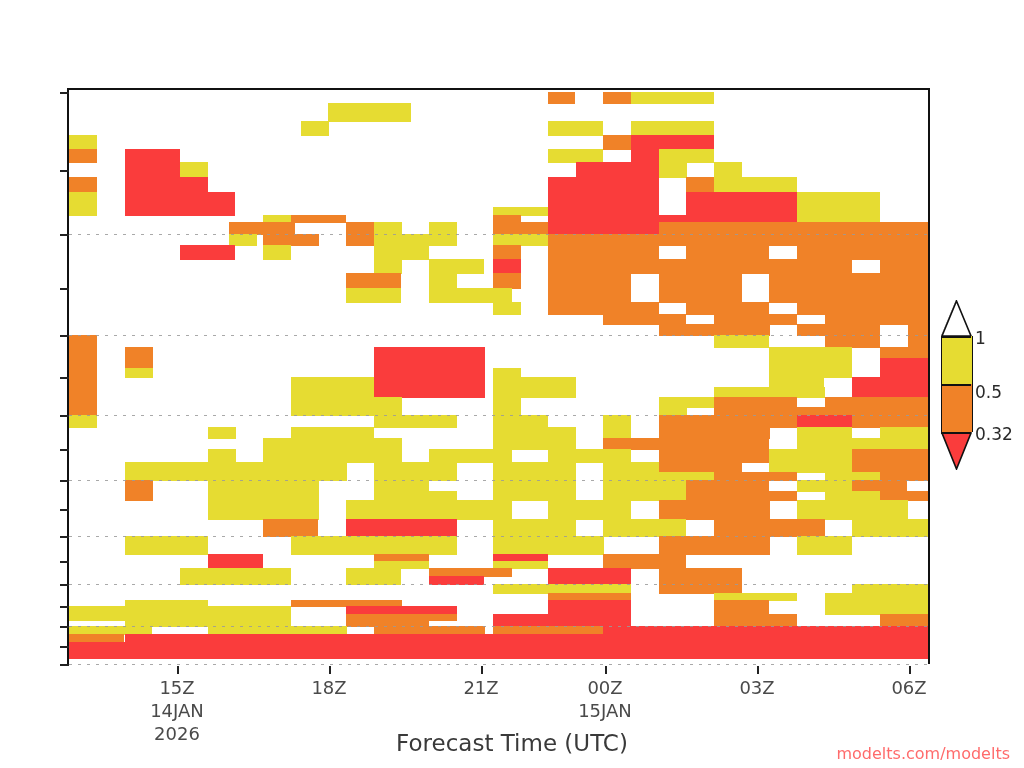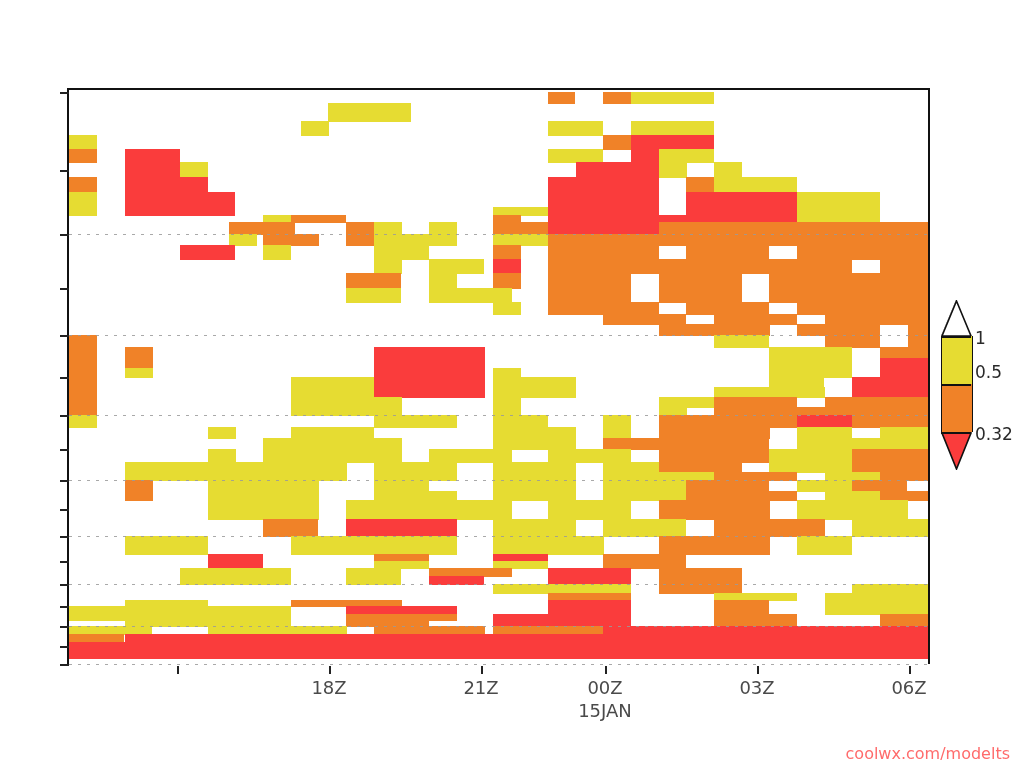--- a/index.html
+++ b/index.html
@@ -413,20 +413,25 @@
         <div class="ytick" style="top: 536px;"></div>
         <div class="ytick" style="top: 556px;"></div>
         <div class="ytick" style="top: 574px;"></div>
       </div>
   </div>
 
   <div id="y-axis-labels"></div>
 
   <div id="x-axis">
       <div class="xtick" style="left: 110px;"></div>
+      <div class="xlabelgrp" style="left: 110px;">
+        <div>15Z</div>
+        <div>14JAN</div>
+        <div>2026</div>
+      </div>
       <div class="xtick" style="left: 262px;"></div>
       <div class="xlabelgrp" style="left: 262px;">
         <div>18Z</div>
       </div>
       <div class="xtick" style="left: 414px;"></div>
       <div class="xlabelgrp" style="left: 414px;">
         <div>21Z</div>
       </div>
       <div class="xtick" style="left: 538px;"></div>
       <div class="xlabelgrp" style="left: 538px;">
@@ -436,34 +441,35 @@
       <div class="xtick" style="left: 690px;"></div>
       <div class="xlabelgrp" style="left: 690px;">
         <div>03Z</div>
       </div>
       <div class="xtick" style="left: 842px;"></div>
       <div class="xlabelgrp" style="left: 842px;">
         <div>06Z</div>
       </div>
     </div>
 
+  <div id="xaxis-title">Forecast Time (UTC)</div>
 
   <div id="colorbar">
       <div class="cb-arrow" style="top: 0px; border-left: 15px solid transparent; border-right: 15px solid transparent; border-bottom: 36px solid rgb(255, 255, 255); width: 0px; filter: drop-shadow(rgb(17, 17, 17) 0px 0px 0px);"></div>
       <svg width="31" height="37" style="position: absolute; left: 0px; top: 0px;">
         <polygon points="15.5,1 30,36 1,36" fill="#ffffff" stroke="#111" stroke-width="1.6"></polygon>
       </svg>
       <div class="cb-seg" style="top: 36px; height: 48px; background: rgb(230, 220, 50);"></div>
       <div class="cb-seg" style="top: 84px; height: 48px; background: rgb(240, 130, 40);"></div>
       <svg width="31" height="38" style="position: absolute; left: 0px; top: 132px;">
         <polygon points="1,1 30,1 15.5,37" fill="#fa3c3c" stroke="#111" stroke-width="1.6"></polygon>
       </svg>
       <div class="cb-tick" style="top: 36px;"></div>
       <div class="cb-lab" style="top: 38px;">1</div>
       <div class="cb-tick" style="top: 84px;"></div>
-      <div class="cb-lab" style="top: 72px;">0.5</div>
+      <div class="cb-lab" style="top: 92px;">0.5</div>
       <div class="cb-tick" style="top: 132px;"></div>
       <div class="cb-lab" style="top: 134px;">0.32</div>
     </div>
 
-  <div id="watermark">coolwx.com/modelts</div>
+  <div id="watermark">modelts.com/modelts</div>
 
 </div>
 
 </body></html>

